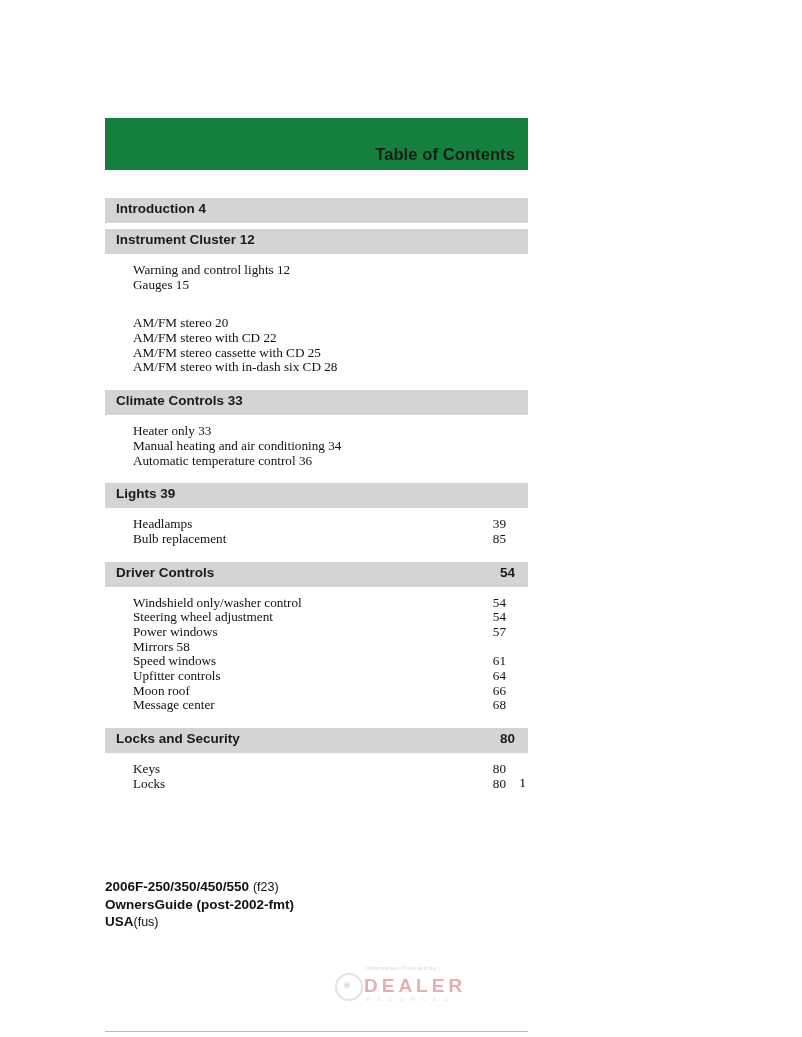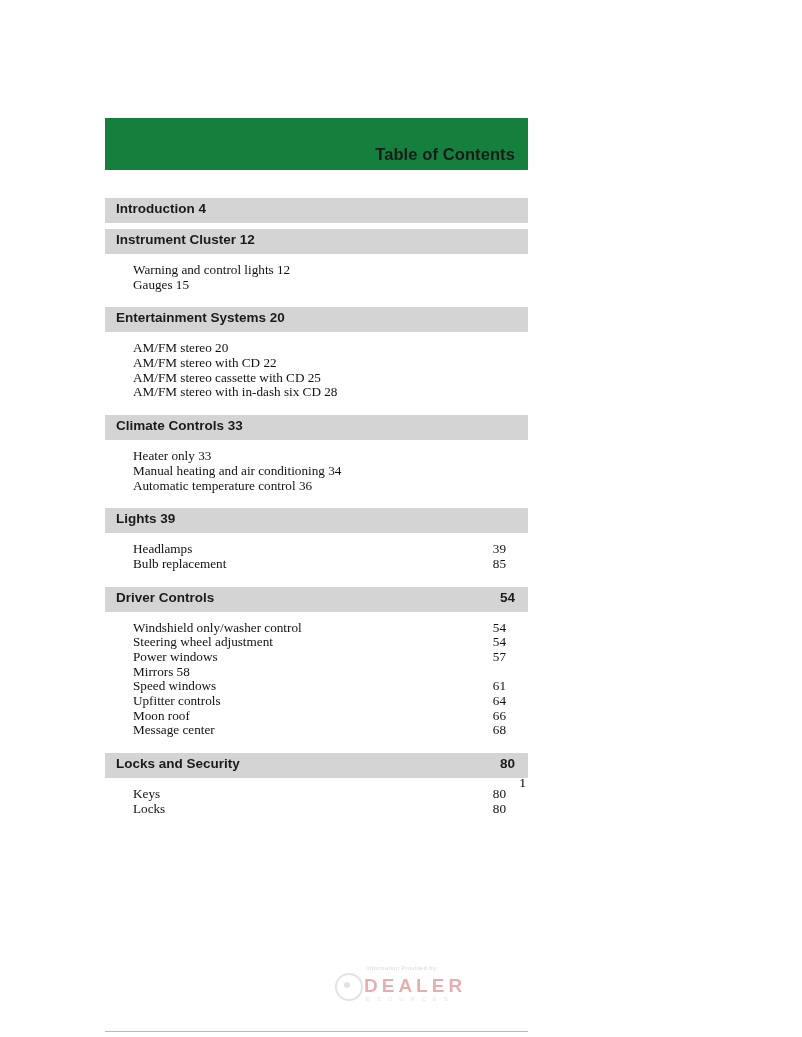--- a/index.html
+++ b/index.html
@@ -224,24 +224,20 @@
       <div class="entry">
         <span class="e-label">Warning and control lights 12</span>
         <span class="e-page"></span>
       </div>
       <div class="entry">
         <span class="e-label">Gauges 15</span>
         <span class="e-page"></span>
       </div>
     </div>
 
-    <div class="section-bar">
-      <span class="sec-title">Entertainment Systems 20</span>
-      <span class="sec-page"></span>
-    </div>
     <div class="entries">
       <div class="entry">
         <span class="e-label">AM/FM stereo 20</span>
         <span class="e-page"></span>
       </div>
       <div class="entry">
         <span class="e-label">AM/FM stereo with CD 22</span>
         <span class="e-page"></span>
       </div>
       <div class="entry">
@@ -339,20 +335,32 @@
       <div class="entry">
         <span class="e-label">Locks</span>
         <span class="e-page">80</span>
       </div>
     </div>
 
   </div>
 
   <div class="page-number">1</div>
 
+  <div class="footer">
+    <div>
+      <span>2006F-250/350/450/550</span>
+      <span class="thin">(f23)</span>
+    </div>
+    <div>
+      <span>OwnersGuide (post-2002-fmt)</span>
+    </div>
+    <div>
+      <span>USA</span><span class="thin">(fus)</span>
+    </div>
+  </div>
 
   <div class="watermark">
     <div class="wm-circle"></div>
     <div class="wm-top">Information Provided by:</div>
     <div class="wm-main">DEALER</div>
     <div class="wm-sub">E S O U R C E S</div>
   </div>
 
   <div class="bottom-rule"></div>
 

